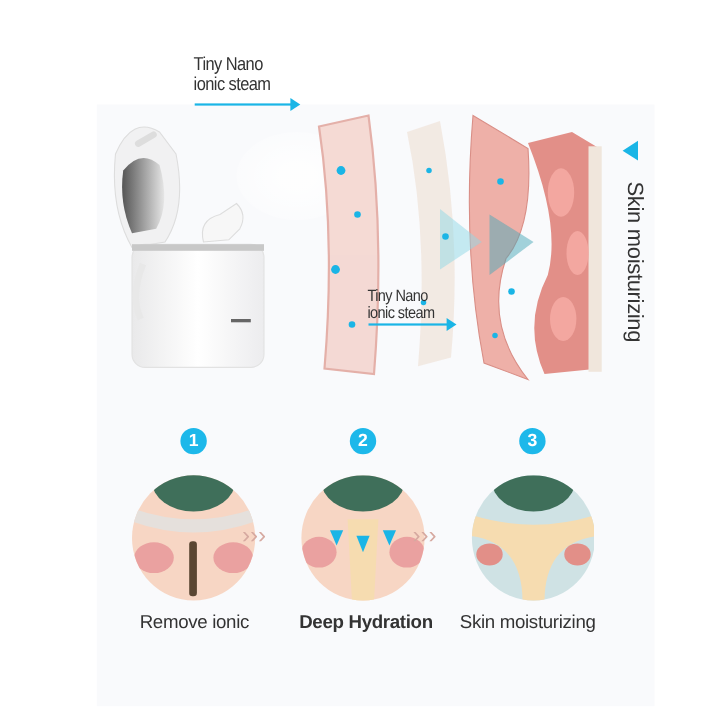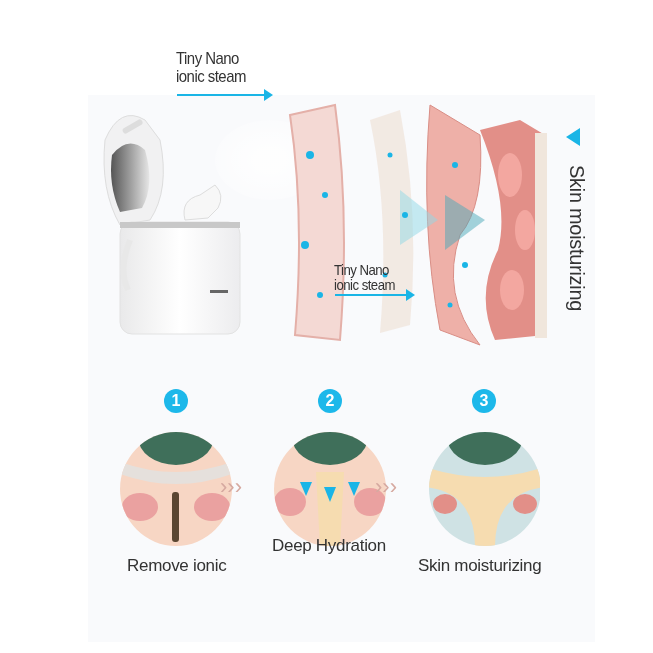--- a/index.html
+++ b/index.html
@@ -129,14 +129,14 @@
   <g clip-path="url(#c3)">
     <rect x="305" width="120" height="115" fill="#cfe2e4"></rect>
     <ellipse cx="365" cy="5" rx="38" ry="28" fill="#3f6f5a"></ellipse>
     <path d="M305 35 Q365 55 425 35 L425 55 Q375 60 375 115 L355 115 Q355 60 305 55Z" fill="#f6dcb0"></path>
     <ellipse cx="325" cy="72" rx="12" ry="10" fill="#e28f88"></ellipse>
       <ellipse cx="405" cy="72" rx="12" ry="10" fill="#e28f88"></ellipse>
   </g>
 </svg>
 
 <div class="cap" style="left:127px;top:556px;">Remove ionic</div>
-<div class="cap" style="left:272px;top:536px;">Deep Hydration</div>
+<div class="cap" style="left:272px;top:556px;font-weight:bold;">Deep Hydration</div>
 <div class="cap" style="left:418px;top:556px;">Skin moisturizing</div>
 
 </body></html>

